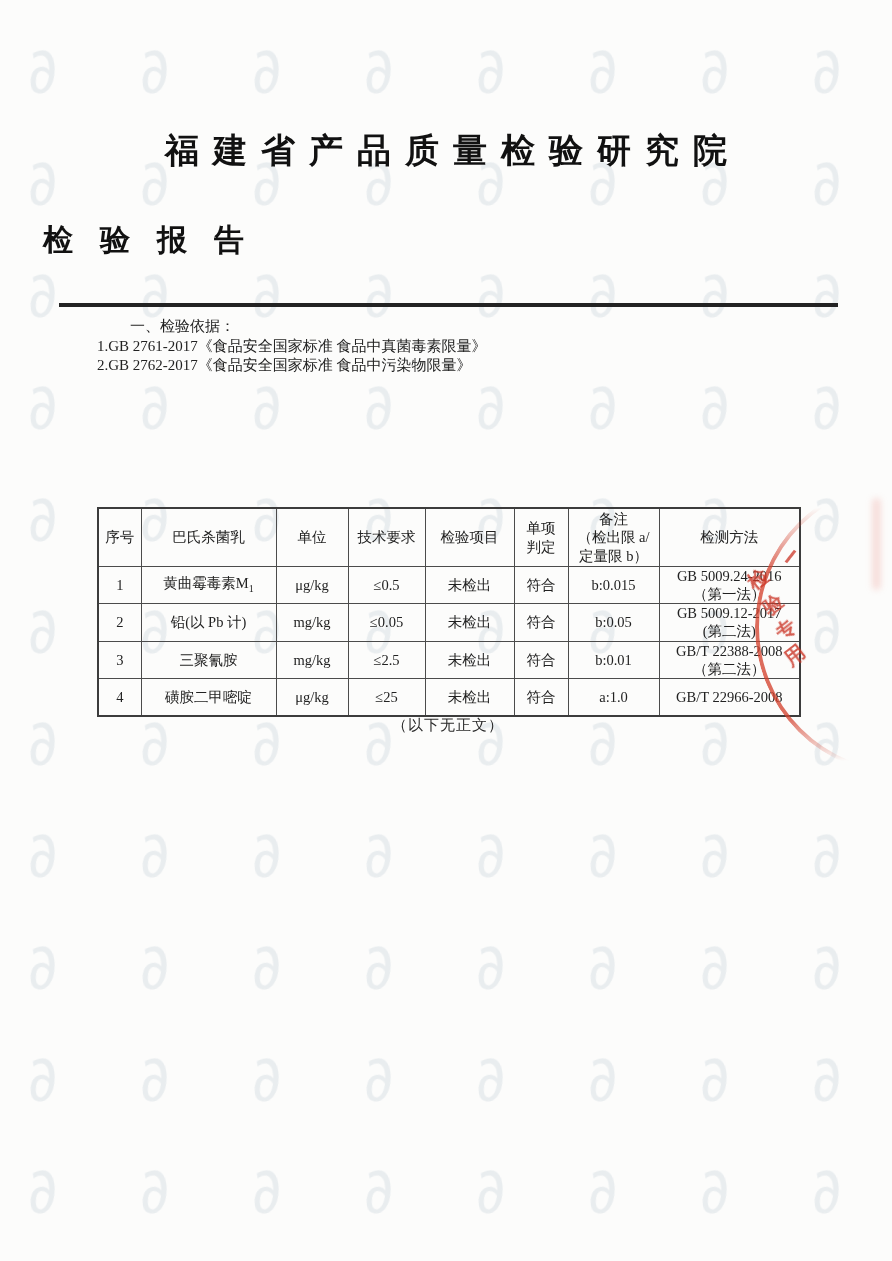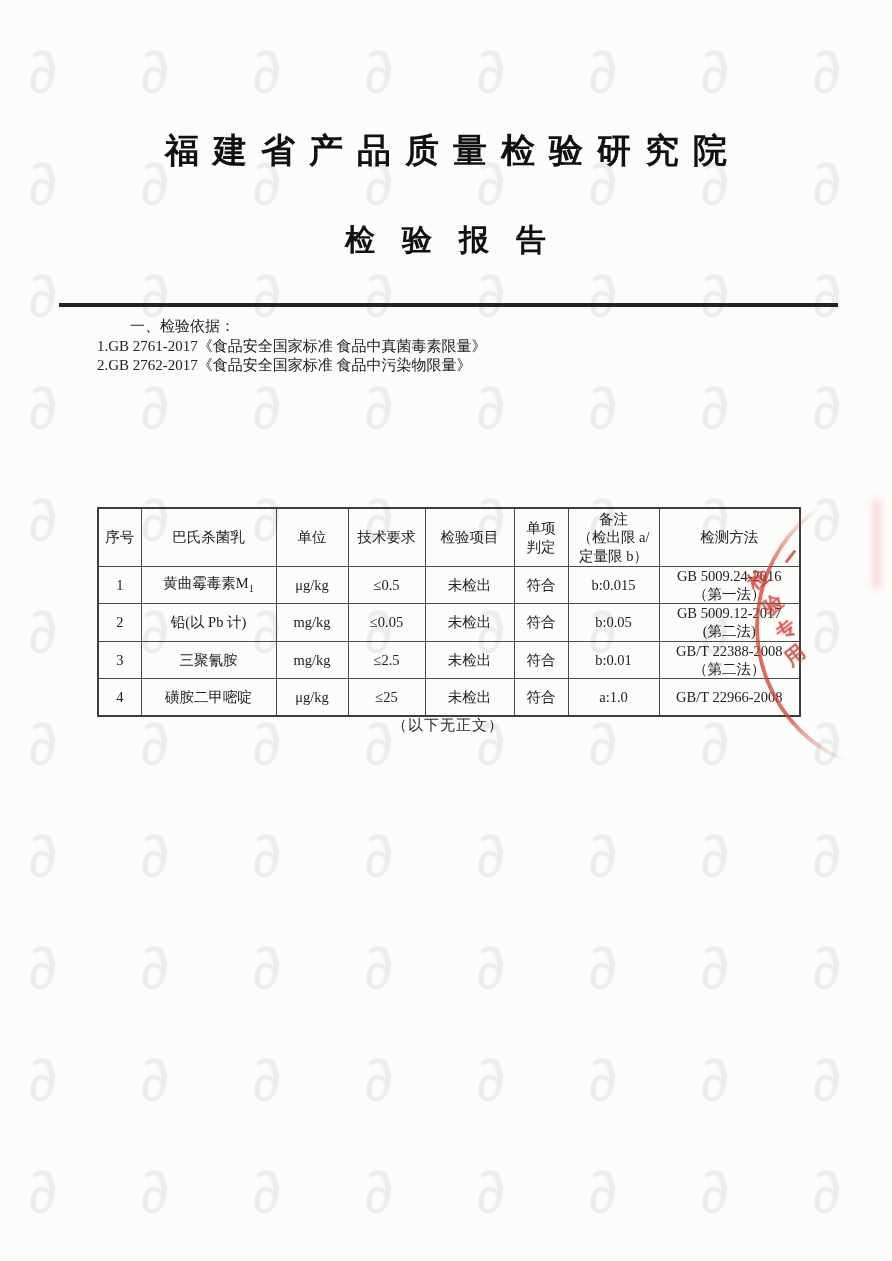--- a/index.html
+++ b/index.html
@@ -32,23 +32,23 @@
   }
   .center-title{
     position:absolute;top:186px;left:0;width:100%;
     margin:0;text-align:center;
     font-size:23px;font-weight:bold;color:#111;
     letter-spacing:2px;
     z-index:2;
   }
   .report-title{
     position:absolute;top:220px;left:0;width:100%;
-    margin:0;text-align:center;
+    margin:0;text-align:left;
     font-size:30px;font-weight:bold;color:#111;
-    letter-spacing:27px;padding-left:26px;box-sizing:border-box;
+    letter-spacing:27px;padding-left:43px;box-sizing:border-box;
     z-index:2;
   }
   
   .meta-row{
     position:absolute;top:281px;left:60px;width:778px;
     display:flex;align-items:baseline;
     font-size:15px;color:#1c1c1c;z-index:2;
   }
   .meta-left{flex:1 1 0;display:flex;gap:18px;white-space:nowrap;}
   .meta-center{flex:0 0 auto;white-space:nowrap;letter-spacing:2px;}

